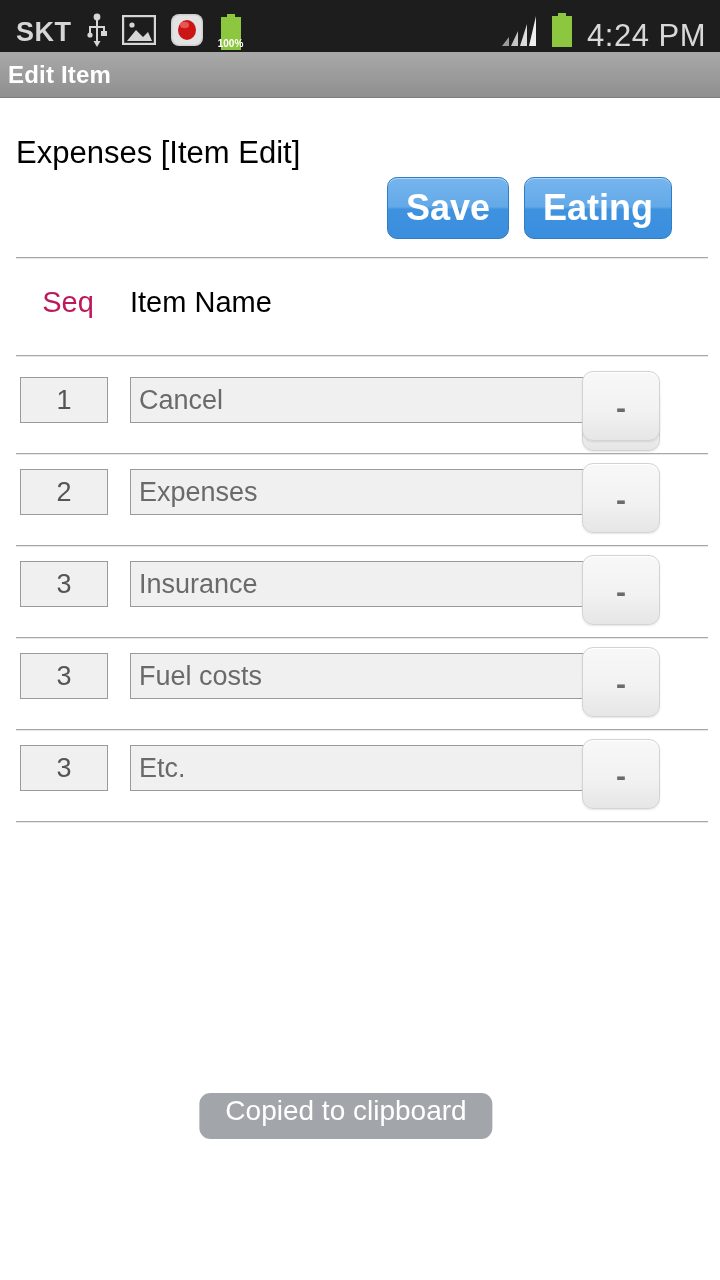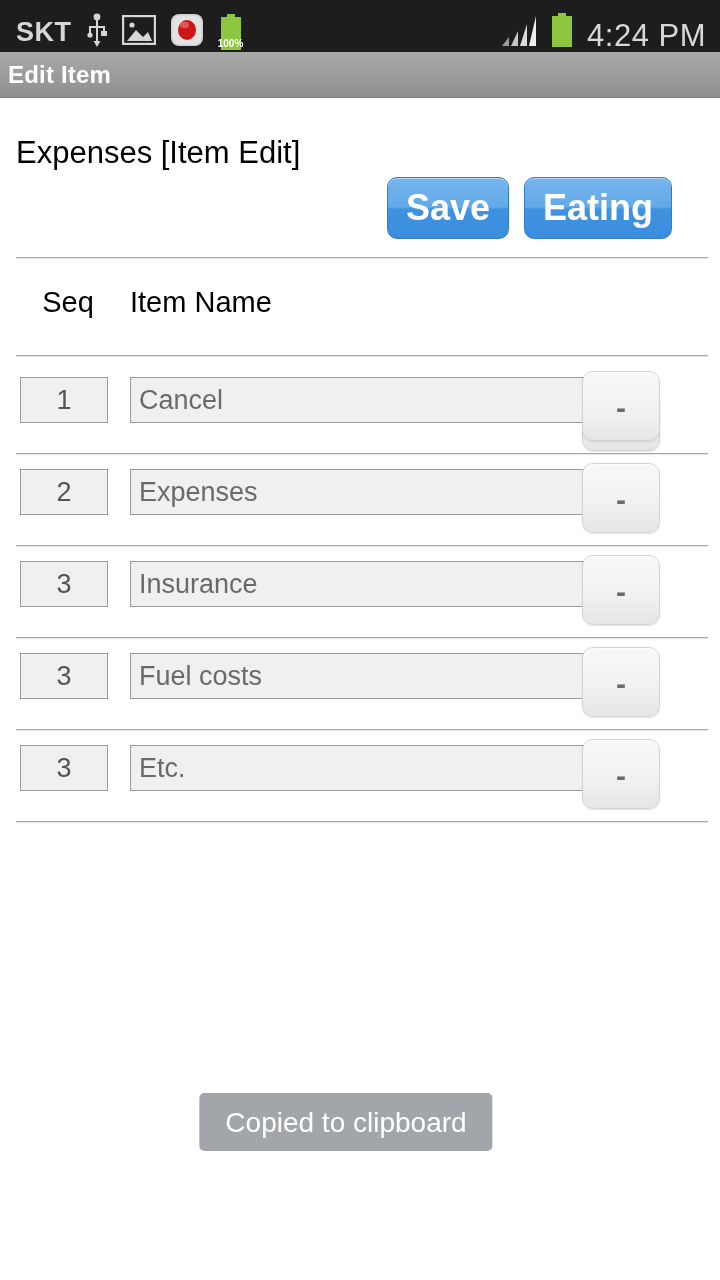--- a/index.html
+++ b/index.html
@@ -148,21 +148,21 @@
     top: 161px;
     height: 96px;
   }
   .th-seq {
     position: absolute;
     left: 20px;
     width: 96px;
     top: 26px;
     text-align: center;
     font-size: 29px;
-    color: #000000;
+    color: #be185d;
   }
   .th-name {
     position: absolute;
     left: 130px;
     width: 456px;
     top: 26px;
     text-align: left;
     font-size: 29px;
     color: #000000;
   }
@@ -238,22 +238,22 @@
 
   
   .toast {
     position: absolute;
     left: 50%;
     transform: translateX(-50%);
     top: 994px;
     background: #a2a6aa;
     color: #ffffff;
     font-size: 28px;
-    border-radius: 5px;
-    padding: 16px 26px 14px 26px;
+    border-radius: 11px;
+    padding: 4px 26px 14px 26px;
     line-height: 1;
     white-space: nowrap;
   }
 </style>
 </head>
 <body>
 
 <div id="screen">
 
   <div class="status-bar">

